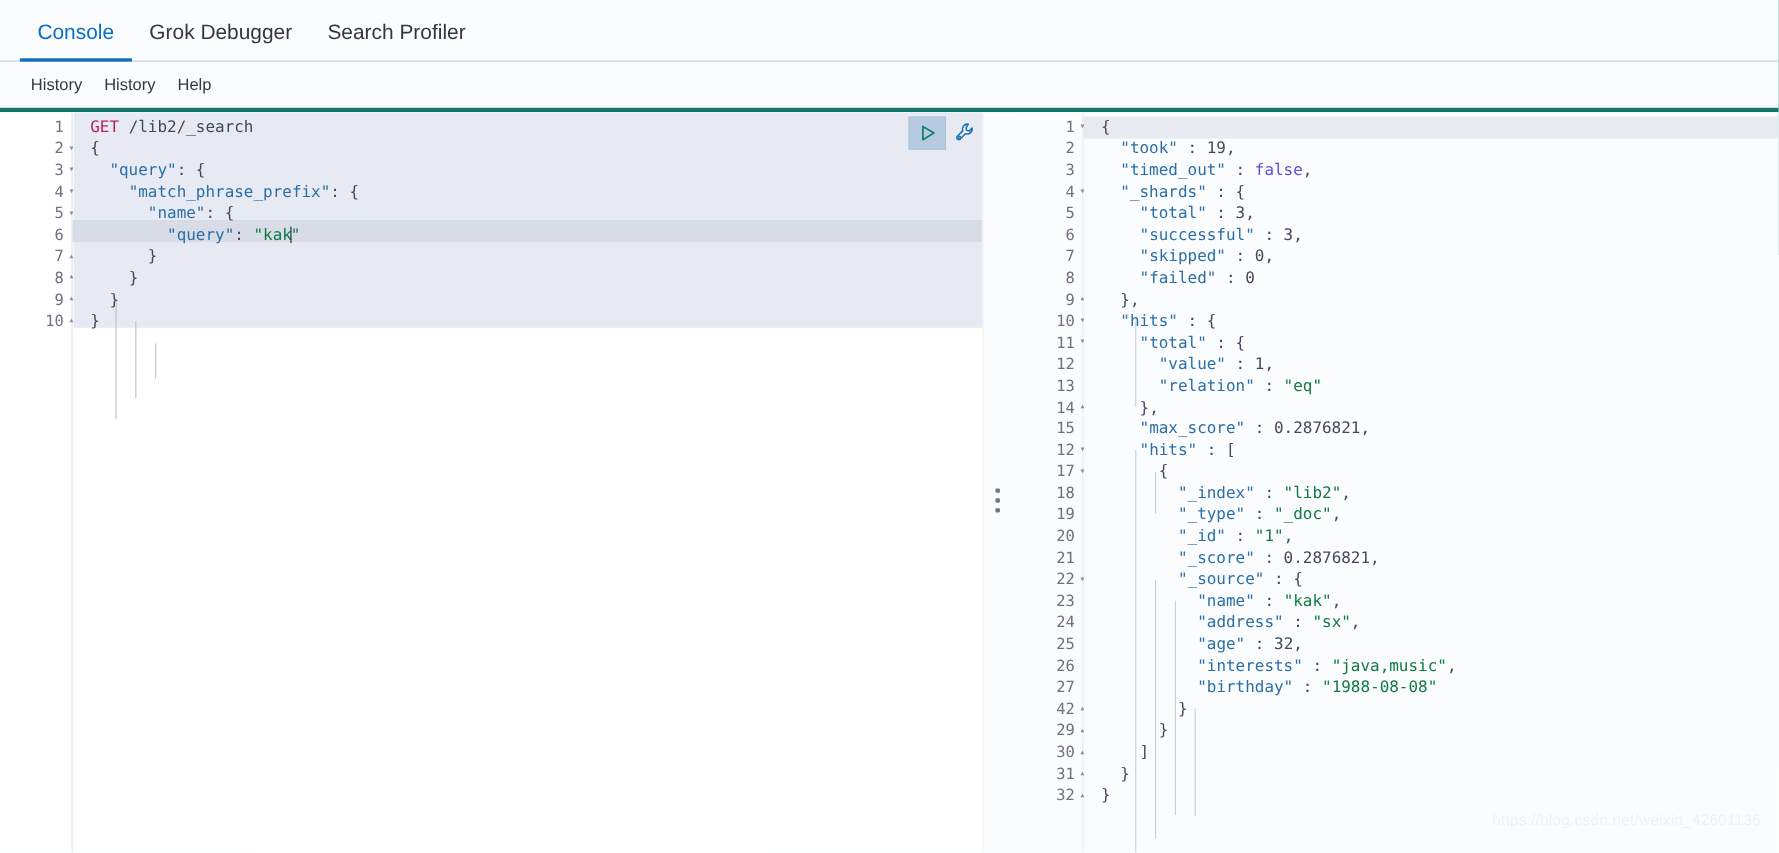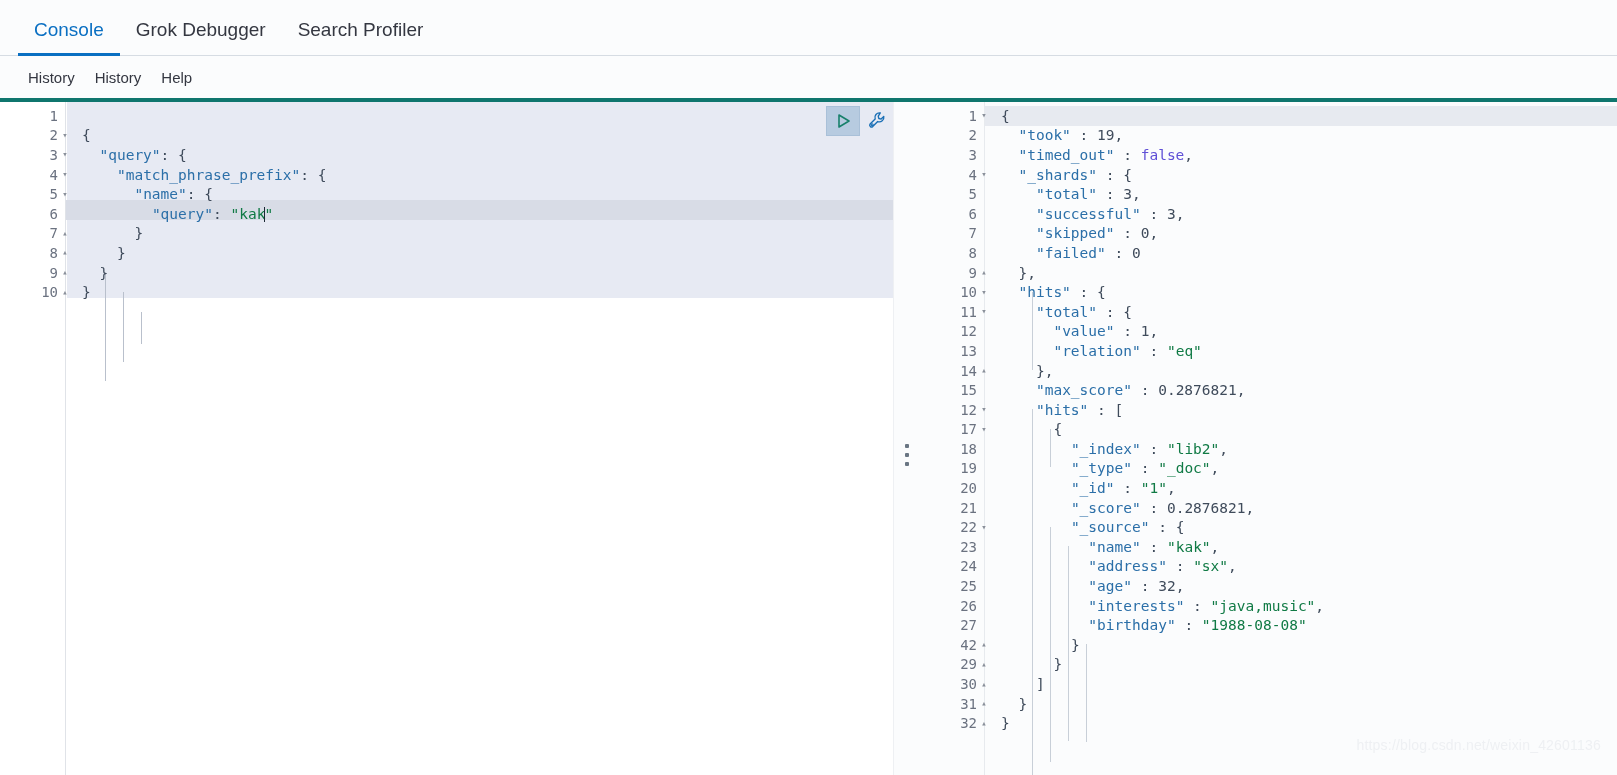--- a/index.html
+++ b/index.html
@@ -246,21 +246,21 @@
       <div class="req-bg"></div>
       <div class="active-line-left"></div>
       <div class="gutter"></div>
 
       <div class="iguide" style="left:105px; top:171px; height:108px;"></div>
       <div class="iguide" style="left:123px; top:190px; height:70px;"></div>
       <div class="iguide" style="left:141px; top:210px; height:32px;"></div>
 
       <div class="codearea">
         <div class="codebody" id="left-lines">
-            <div class="row"><div class="ln">1</div><div class="fold"></div></div>
+            <div class="row"><div class="ln">1</div><div class="fold"></div><div class="code"><span class="k-method">GET</span> <span class="k-url">/lib2/_search</span></div></div>
             <div class="row"><div class="ln">2</div><div class="fold">▾</div><div class="code"><span class="k-punc">{</span></div></div>
             <div class="row"><div class="ln">3</div><div class="fold">▾</div><div class="code"><span class="k-punc"> </span><span class="k-punc"> </span><span class="k-key">"query"</span><span class="k-punc">:</span><span class="k-punc"> </span><span class="k-punc">{</span></div></div>
             <div class="row"><div class="ln">4</div><div class="fold">▾</div><div class="code"><span class="k-punc"> </span><span class="k-punc"> </span><span class="k-punc"> </span><span class="k-punc"> </span><span class="k-key">"match_phrase_prefix"</span><span class="k-punc">:</span><span class="k-punc"> </span><span class="k-punc">{</span></div></div>
             <div class="row"><div class="ln">5</div><div class="fold">▾</div><div class="code"><span class="k-punc"> </span><span class="k-punc"> </span><span class="k-punc"> </span><span class="k-punc"> </span><span class="k-punc"> </span><span class="k-punc"> </span><span class="k-key">"name"</span><span class="k-punc">:</span><span class="k-punc"> </span><span class="k-punc">{</span></div></div>
             <div class="row"><div class="ln">6</div><div class="fold"></div><div class="code"><span class="k-punc"> </span><span class="k-punc"> </span><span class="k-punc"> </span><span class="k-punc"> </span><span class="k-punc"> </span><span class="k-punc"> </span><span class="k-punc"> </span><span class="k-punc"> </span><span class="k-key">"query"</span><span class="k-punc">:</span><span class="k-punc"> </span><span class="k-str">"kak</span><span class="caret"></span><span class="k-str">"</span></div></div>
             <div class="row"><div class="ln">7</div><div class="fold">▴</div><div class="code"><span class="k-punc"> </span><span class="k-punc"> </span><span class="k-punc"> </span><span class="k-punc"> </span><span class="k-punc"> </span><span class="k-punc"> </span><span class="k-punc">}</span></div></div>
             <div class="row"><div class="ln">8</div><div class="fold">▴</div><div class="code"><span class="k-punc"> </span><span class="k-punc"> </span><span class="k-punc"> </span><span class="k-punc"> </span><span class="k-punc">}</span></div></div>
             <div class="row"><div class="ln">9</div><div class="fold">▴</div><div class="code"><span class="k-punc"> </span><span class="k-punc"> </span><span class="k-punc">}</span></div></div>
             <div class="row"><div class="ln">10</div><div class="fold">▴</div><div class="code"><span class="k-punc">}</span></div></div>
           </div>

